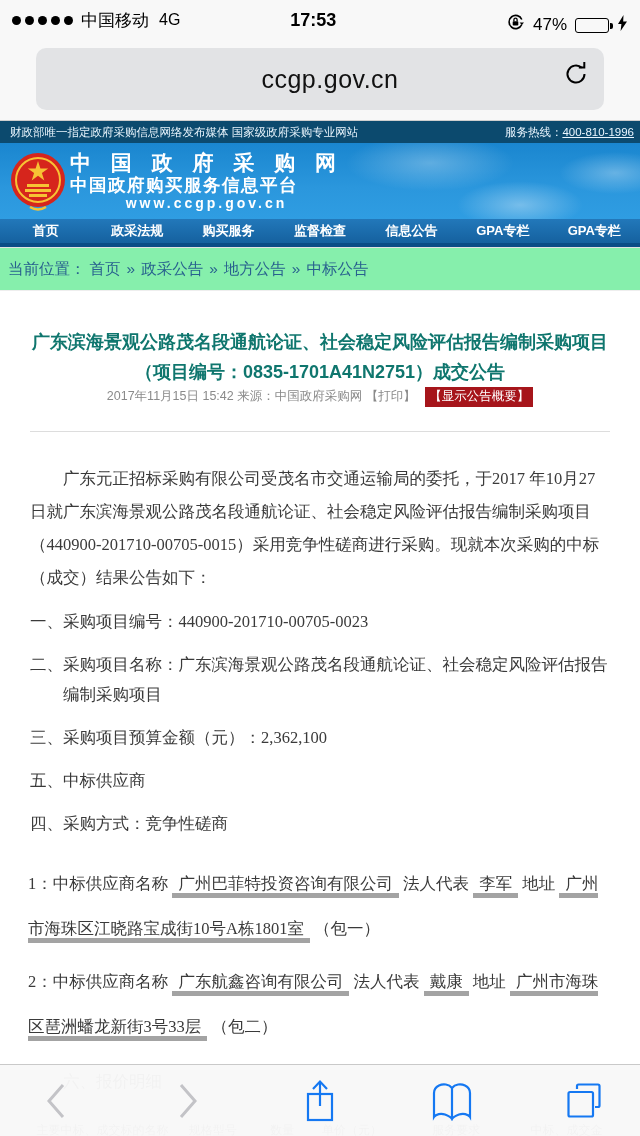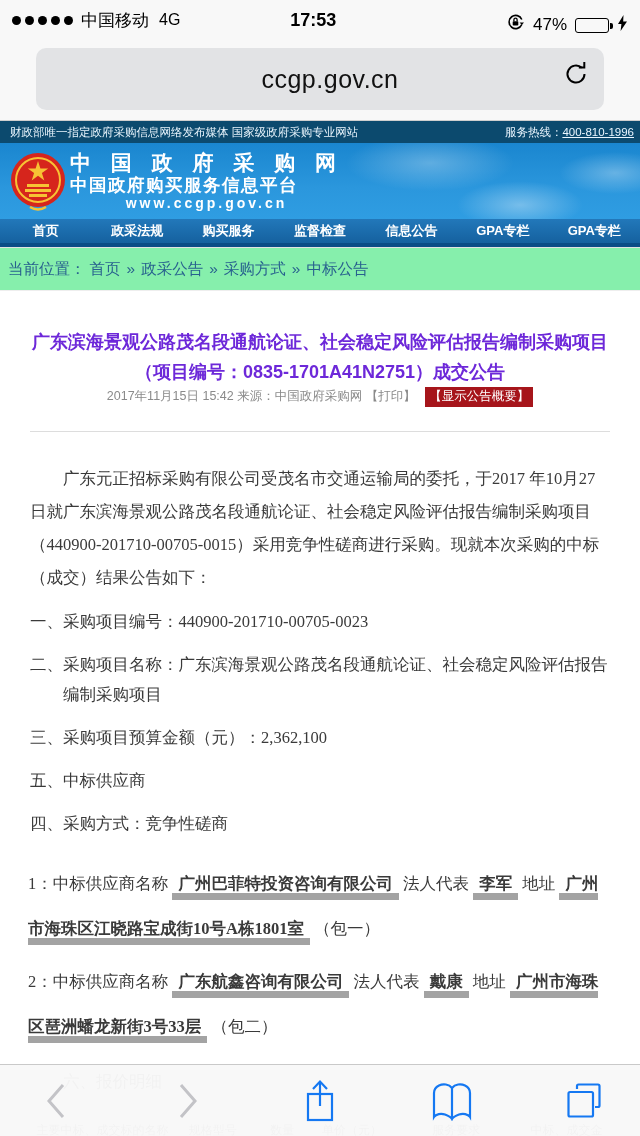--- a/index.html
+++ b/index.html
@@ -53,36 +53,36 @@
 
   
   .crumb { height:44px; background:#86efac; border-top:1px solid #e2e2e2;
     border-bottom:1px solid #eee; display:flex; align-items:center; padding:0 8px;
     color:#28618e; font-size:15.5px; }
   .crumb a { color:#28618e; text-decoration:none; margin:0 4px; }
   .crumb .sep { color:#28618e; margin:0 2px; }
 
   
   .article { background:#fff; padding-bottom:120px; }
-  .a-title { margin:36px 26px 0; text-align:center; color:#6d28d9;
+  .a-title { margin:36px 26px 0; text-align:center; color:#0f766e;
     font-size:18px; font-weight:bold; line-height:30px; }
   .a-meta { text-align:center; color:#8a8a8a; font-size:12.5px; }
   .a-meta .print { color:#8a8a8a; }
   .badge { display:inline-block; background:#a6151b; color:#fff; padding:1px 4px 2px;
     margin-left:6px; font-size:12.5px; }
   .a-hr { border:none; border-top:1px solid #ddd; margin:24px 30px 0; }
   .serif { font-family:"Liberation Serif","DejaVu Serif",serif; color:#3a3a3a; }
   .a-intro { margin:30px 30px 0; font-size:16.5px; line-height:33px; text-indent:2em; }
   .a-list { margin:4px 30px 0; }
   .a-list p { font-size:16.5px; line-height:30px; margin-top:13px; padding-left:2em;
     text-indent:-0em; }
   .a-list p.wrap { text-indent:-2em; padding-left:2em; }
   .suppliers { margin:22px 28px 0; }
   .suppliers p { font-size:16.5px; line-height:45px; margin-top:8px; }
-  .blank { border-bottom:7px solid #a3a3a3; padding:0 6px;font-weight:bold; }
+  .blank { border-bottom:5px solid #a3a3a3; padding:0 6px; }
   .sec6 { margin:18px 30px 0; font-size:16.5px; line-height:30px; padding-left:2em; }
 
   
   table.quote { width:580px; margin:18px auto 0; border-collapse:collapse;
     font-size:12px; color:#4a4a4a; table-layout:fixed; }
   table.quote th, table.quote td { font-weight:normal; text-align:center;
     vertical-align:top; line-height:26px; padding:2px 2px; }
   .c1{width:25%;} .c2{width:13%;} .c3{width:11%;} .c4{width:13%;} .c5{width:23%;} .c6{width:15%;}
 
   
@@ -172,21 +172,21 @@
     <span class="nav-item">GPA专栏</span>
   </div>
 </div>
 
 <div class="crumb">
   <span>当前位置：</span>
   <a>首页</a>
   <span class="sep">»</span>
   <a>政采公告</a>
   <span class="sep">»</span>
-  <a>采购方式</a>
+  <a>地方公告</a>
   <span class="sep">»</span>
   <a>中标公告</a>
 </div>
 
 <div class="article">
   <h1 class="a-title">广东滨海景观公路茂名段通航论证、社会稳定风险评估报告编制采购项目（项目编号：0835-1701A41N2751）成交公告</h1>
   <div class="a-meta">
     <span>2017年11月15日 15:42 来源：中国政府采购网</span>
     <span class="print">【打印】</span>
     <span class="badge">【显示公告概要】</span>

